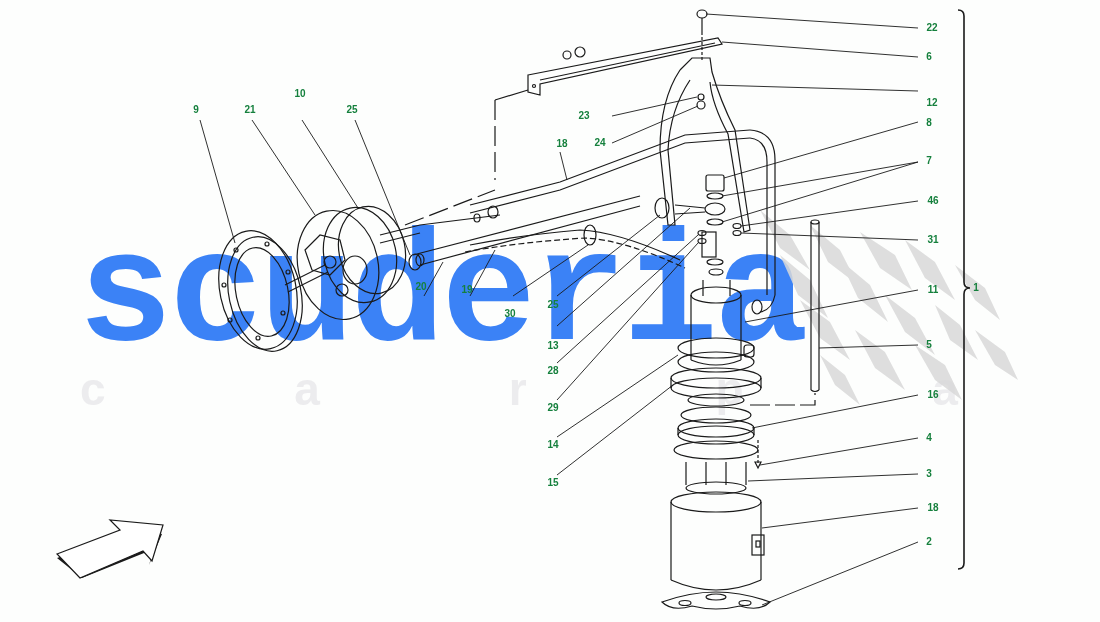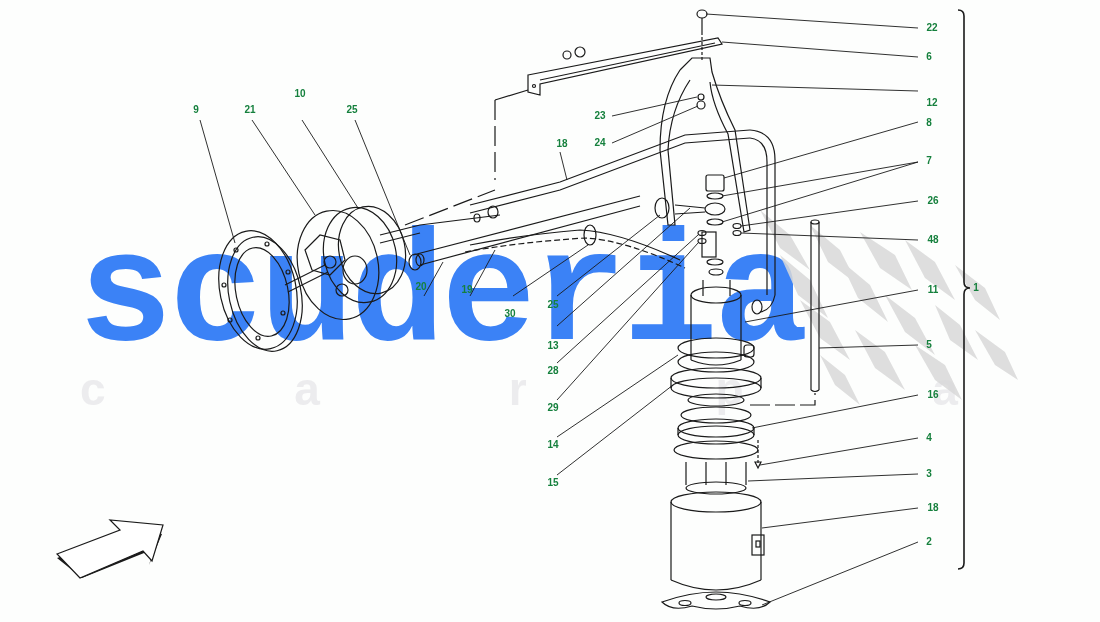--- a/index.html
+++ b/index.html
@@ -233,36 +233,36 @@
       <polygon points="57,558 120,534 110,524 163,529 152,565 143,555 80,582" fill="#ffffff" stroke="#1a1a1a" stroke-width="1.2" transform="translate(0,-4)"></polygon>
     </g>
   </svg>
 
   <div id="callouts">
       <div class="lbl" style="left: 932px; top: 28px;">22</div>
       <div class="lbl" style="left: 929px; top: 57px;">6</div>
       <div class="lbl" style="left: 932px; top: 91px; margin-top: 12px;">12</div>
       <div class="lbl" style="left: 929px; top: 123px;">8</div>
       <div class="lbl" style="left: 929px; top: 161px;">7</div>
-      <div class="lbl" style="left: 933px; top: 201px;">26</div>
-      <div class="lbl" style="left: 933px; top: 240px;">48</div>
+      <div class="lbl" style="left: 933px; top: 201px;">46</div>
+      <div class="lbl" style="left: 933px; top: 240px;">31</div>
       <div class="lbl" style="left: 933px; top: 290px;">11</div>
       <div class="lbl" style="left: 976px; top: 288px;">1</div>
       <div class="lbl" style="left: 929px; top: 345px;">5</div>
       <div class="lbl" style="left: 933px; top: 395px;">16</div>
       <div class="lbl" style="left: 929px; top: 438px;">4</div>
       <div class="lbl" style="left: 929px; top: 474px;">3</div>
       <div class="lbl" style="left: 933px; top: 508px;">18</div>
       <div class="lbl" style="left: 929px; top: 542px;">2</div>
       <div class="lbl" style="left: 196px; top: 110px;">9</div>
       <div class="lbl" style="left: 250px; top: 110px;">21</div>
       <div class="lbl" style="left: 300px; top: 94px;">10</div>
       <div class="lbl" style="left: 352px; top: 110px;">25</div>
       <div class="lbl" style="left: 554px; top: 144px; margin-left: 8px;">18</div>
-      <div class="lbl" style="left: 600px; top: 116px;">23</div>
+      <div class="lbl" style="left: 584px; top: 116px;">23</div>
       <div class="lbl" style="left: 600px; top: 143px;">24</div>
       <div class="lbl" style="left: 421px; top: 287px;">20</div>
       <div class="lbl" style="left: 467px; top: 290px;">19</div>
       <div class="lbl" style="left: 510px; top: 314px;">30</div>
       <div class="lbl" style="left: 553px; top: 305px;">25</div>
       <div class="lbl" style="left: 553px; top: 334px; margin-top: 12px;">13</div>
       <div class="lbl" style="left: 553px; top: 371px;">28</div>
       <div class="lbl" style="left: 553px; top: 408px;">29</div>
       <div class="lbl" style="left: 553px; top: 445px;">14</div>
       <div class="lbl" style="left: 553px; top: 483px;">15</div>

